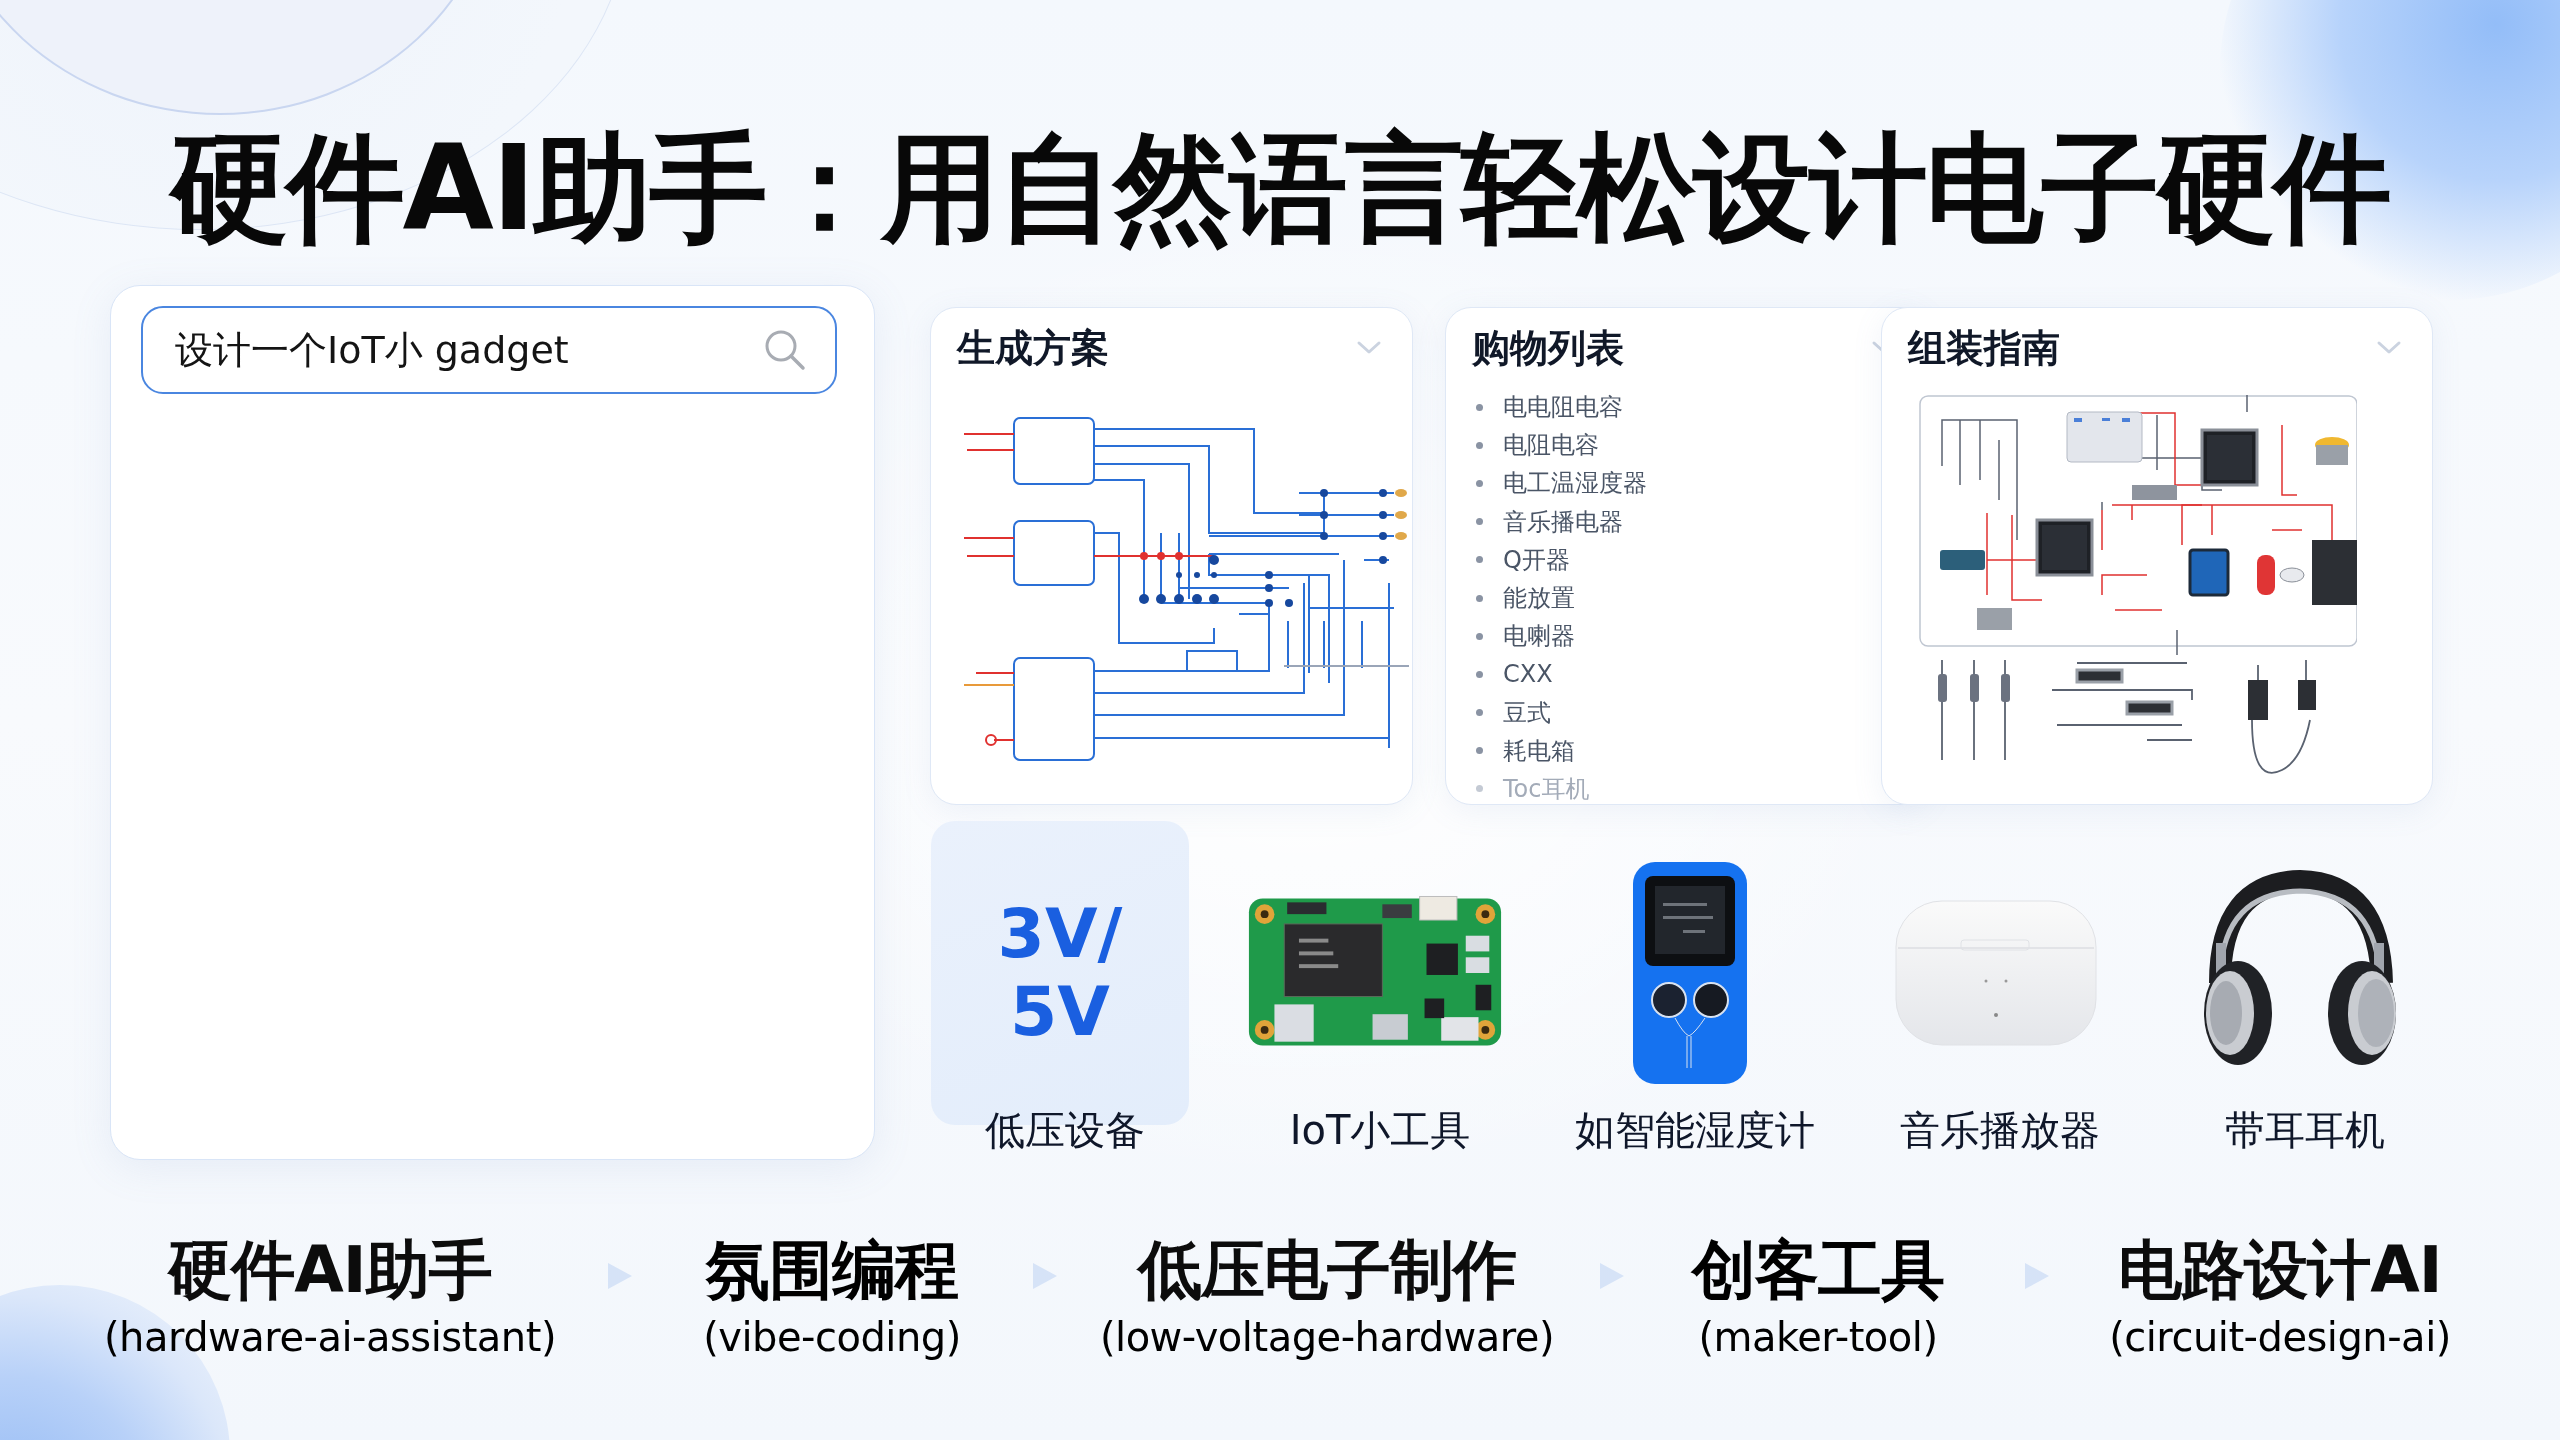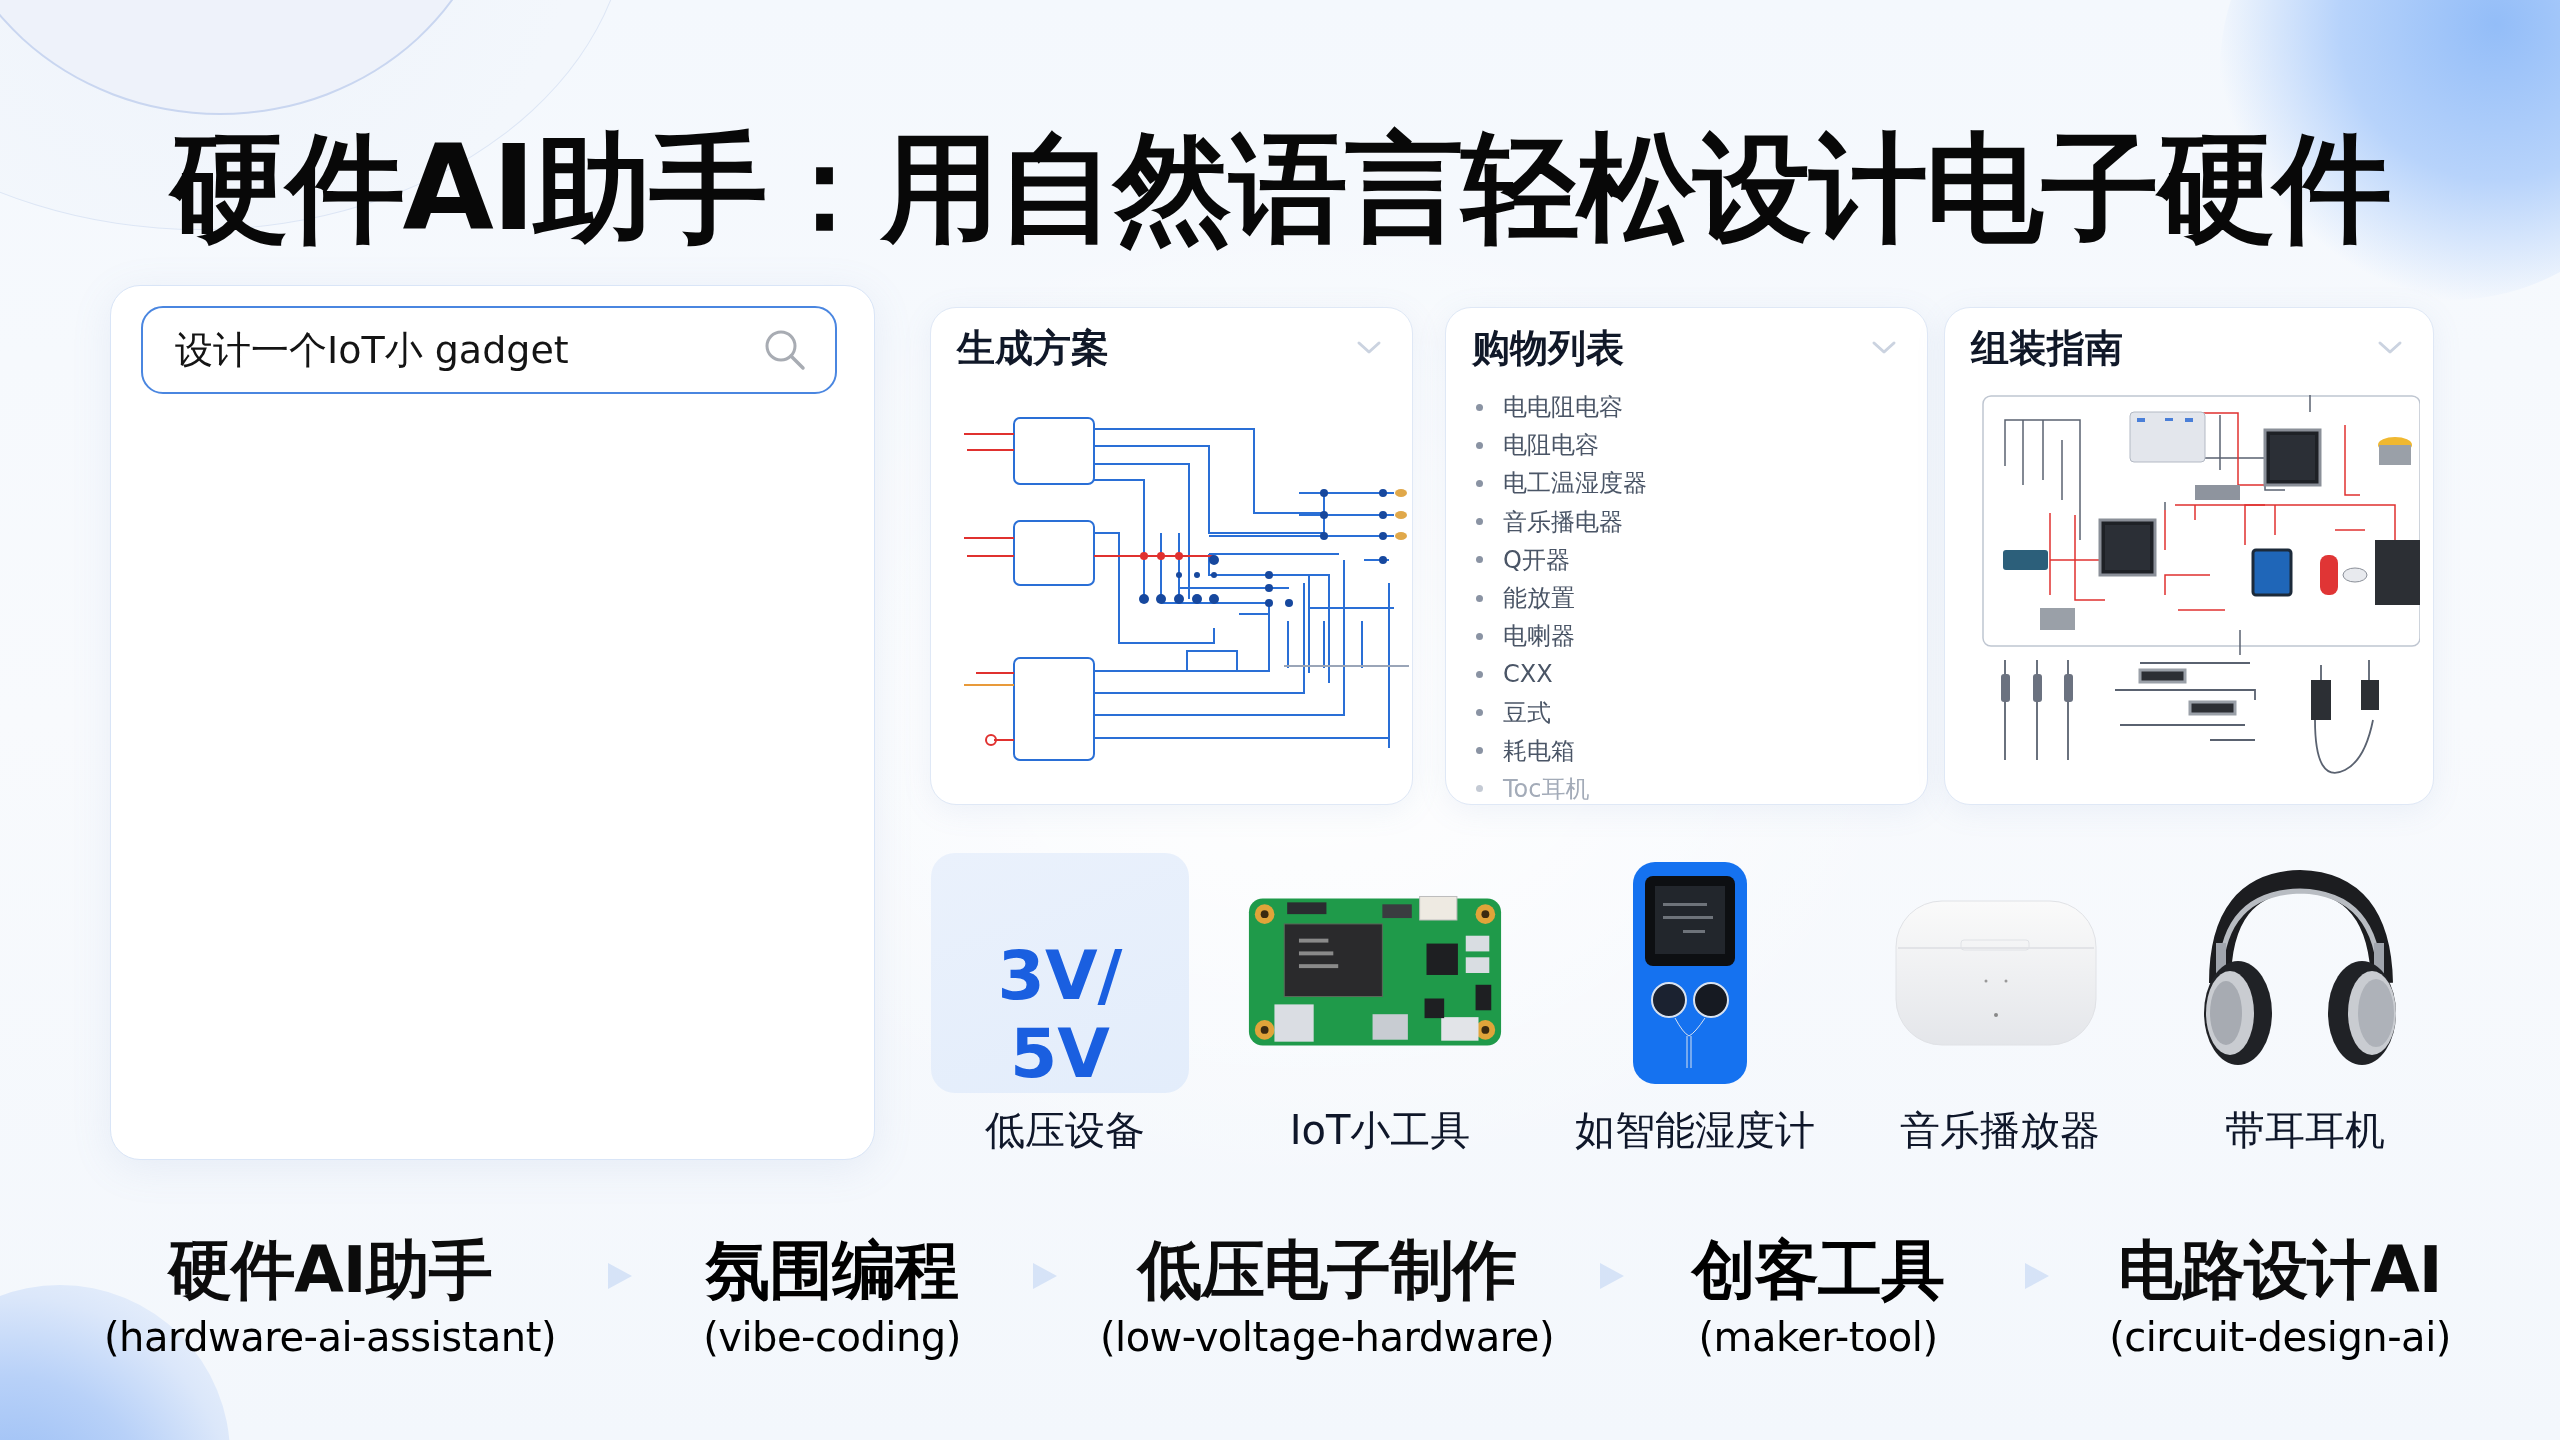--- a/index.html
+++ b/index.html
@@ -67,21 +67,21 @@
   
   .card {
     position: absolute; top: 307px; height: 498px;
     background: #ffffff; border-radius: 26px;
     border: 1.5px solid #dfe8f6;
     box-shadow: 0 6px 30px rgba(120,150,200,0.10);
     overflow: hidden;
   }
   .card-1 { left: 930px; width: 483px; }
   .card-2 { left: 1445px; width: 483px; }
-  .card-3 { left: 1944px; width: 490px; }
+  .card-3 { left: 1881px; width: 552px; }
   .card-header {
     position: absolute; left: 0; right: 0; top: 0; height: 80px;
     display: flex; align-items: center; justify-content: space-between;
     padding: 0 30px 0 26px;
   }
   .card-title {
     font-family: "DejaVu Sans", sans-serif; font-weight: 700;
     font-size: 38px; color: #101828;
   }
   .chevron-icon { width: 26px; height: 16px; }
@@ -108,23 +108,23 @@
   }
   .product-visual {
     position: absolute; left: 0; top: 0; width: 260px; height: 240px;
     display: flex; align-items: center; justify-content: center;
   }
   .product-label {
     position: absolute; left: -40px; right: -40px; top: 250px; text-align: center;
     font-family: "DejaVu Sans", sans-serif; font-size: 40px; color: #0f172a;
   }
   .voltage-tile {
-    width: 258px; height: 240px; border-radius: 24px;
+    width: 258px; height: 304px; border-radius: 24px;
     background: linear-gradient(160deg, #eaf1fc 0%, #e3edfb 100%);
-    display: flex; flex-direction: column; align-items: center; justify-content: flex-end;
+    display: flex; flex-direction: column; align-items: center; justify-content: center;
     color: #1a5fe0; font-family: "DejaVu Sans", sans-serif; font-weight: 700;
     font-size: 68px; line-height: 78px;
   }
 
   
   .tag {
     position: absolute; top: 1228px; text-align: center;
     transform: translateX(-50%);
     white-space: nowrap;
   }

